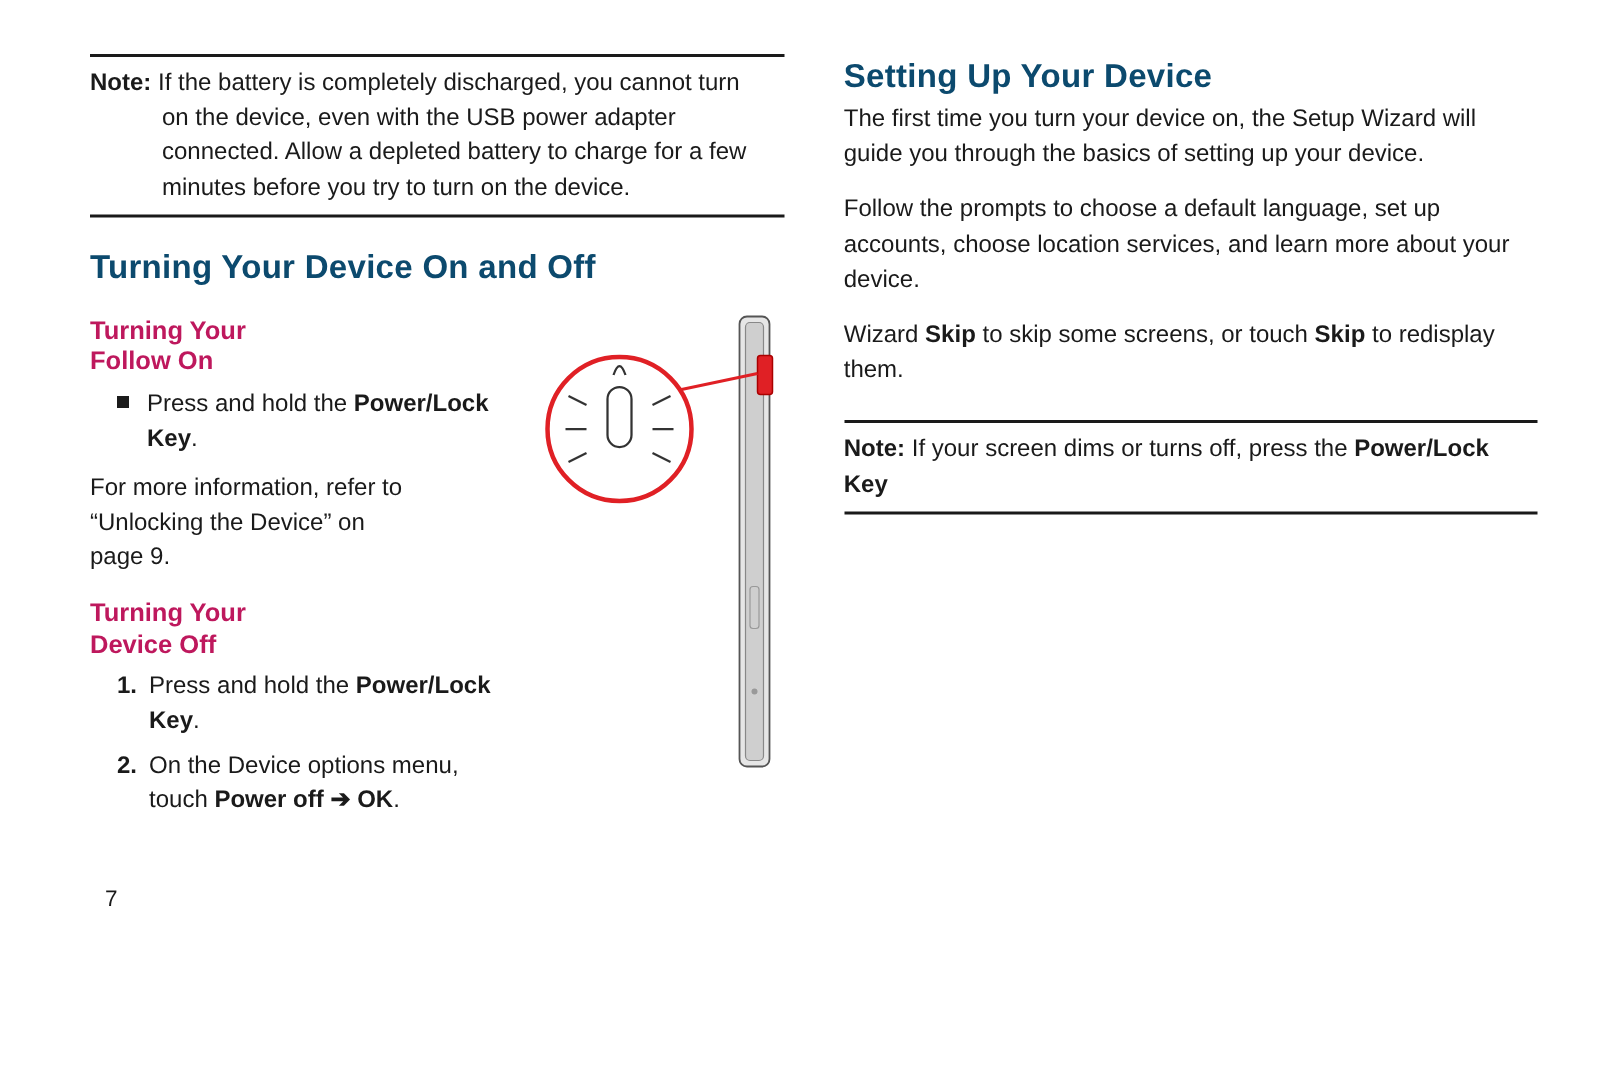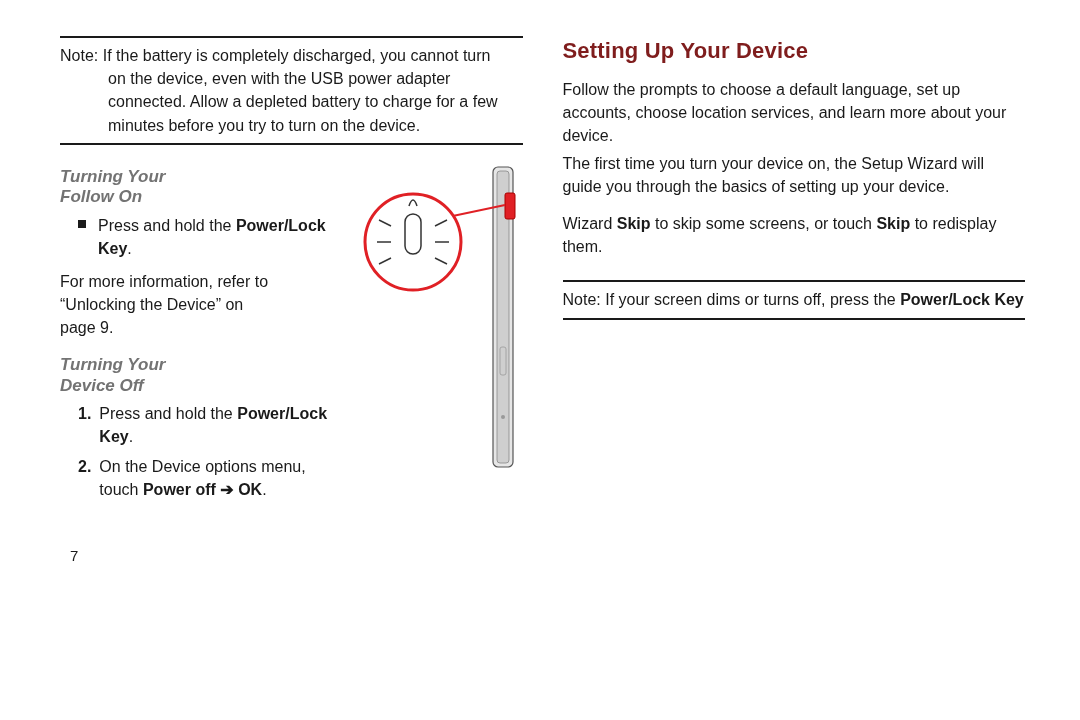--- a/index.html
+++ b/index.html
@@ -24,39 +24,38 @@
   .hr {
     border: none;
     border-top: 2px solid #1a1a1a;
     margin: 6px 0 6px 0;
   }
   .note-block {
     font-size: 16px;
     line-height: 1.45;
   }
   .note-block .note-label {
-    font-weight: 400;
+    font-weight: 700;
   }
   .note-indent {
     display: block;
     margin-left: 48px;
   }
   .h-major {
     font-family: Arial, Helvetica, sans-serif;
     font-weight: 800;
-    color: #7f1d1d;
+    color: #0c4a6e;
     font-size: 22px;
     margin: 20px 0 4px 0;
     letter-spacing: 0.2px;
   }
   .h-minor {
     font-family: Arial, Helvetica, sans-serif;
     font-weight: 700;
-    font-style: italic;
-    color: #737373;
+    color: #be185d;
     font-size: 17px;
     margin: 16px 0 6px 0;
     line-height: 1.2;
   }
   .body {
     font-size: 16px;
     line-height: 1.45;
   }
   .bullet-row {
     display: flex;
@@ -113,20 +112,21 @@
     <hr class="hr">
 
     <div class="note-block">
       <span class="note-label">Note:</span>
       <span>If the battery is completely discharged, you cannot turn</span>
       <span class="note-indent">on the device, even with the USB power adapter connected. Allow a depleted battery to charge for a few minutes before you try to turn on the device.</span>
     </div>
 
     <hr class="hr">
 
+    <div class="h-major">Turning Your Device On and Off</div>
 
     <div class="left-inner">
       <div class="left-text">
 
         <div class="h-minor">
           <span>Turning Your</span><br>
           <span>Follow On</span>
         </div>
 
         <div class="bullet-row body">
@@ -193,23 +193,23 @@
     </div>
 
     <div class="page-num">7</div>
 
   </div>
 
   <div class="col">
 
     <div class="h-major" style="margin-top:8px;">Setting Up Your Device</div>
 
+    <div class="body" style="margin-top:4px;">The first time you turn your device on, the Setup Wizard will guide you through the basics of setting up your device.</div>
+
     <div class="body" style="margin-top:14px;">Follow the prompts to choose a default language, set up accounts, choose location services, and learn more about your device.</div>
-
-    <div class="body" style="margin-top:4px;">The first time you turn your device on, the Setup Wizard will guide you through the basics of setting up your device.</div>
 
     <div class="body" style="margin-top:14px;">
       <span>Wizard </span><span class="b">Skip</span><span> to skip some screens, or touch </span><span class="b">Skip</span><span> to redisplay them.</span>
     </div>
 
     <hr class="hr" style="margin-top:22px;">
 
     <div class="note-block">
       <span class="note-label">Note:</span>
       <span>If your screen dims or turns off, press the </span><span class="b">Power/Lock Key</span>

